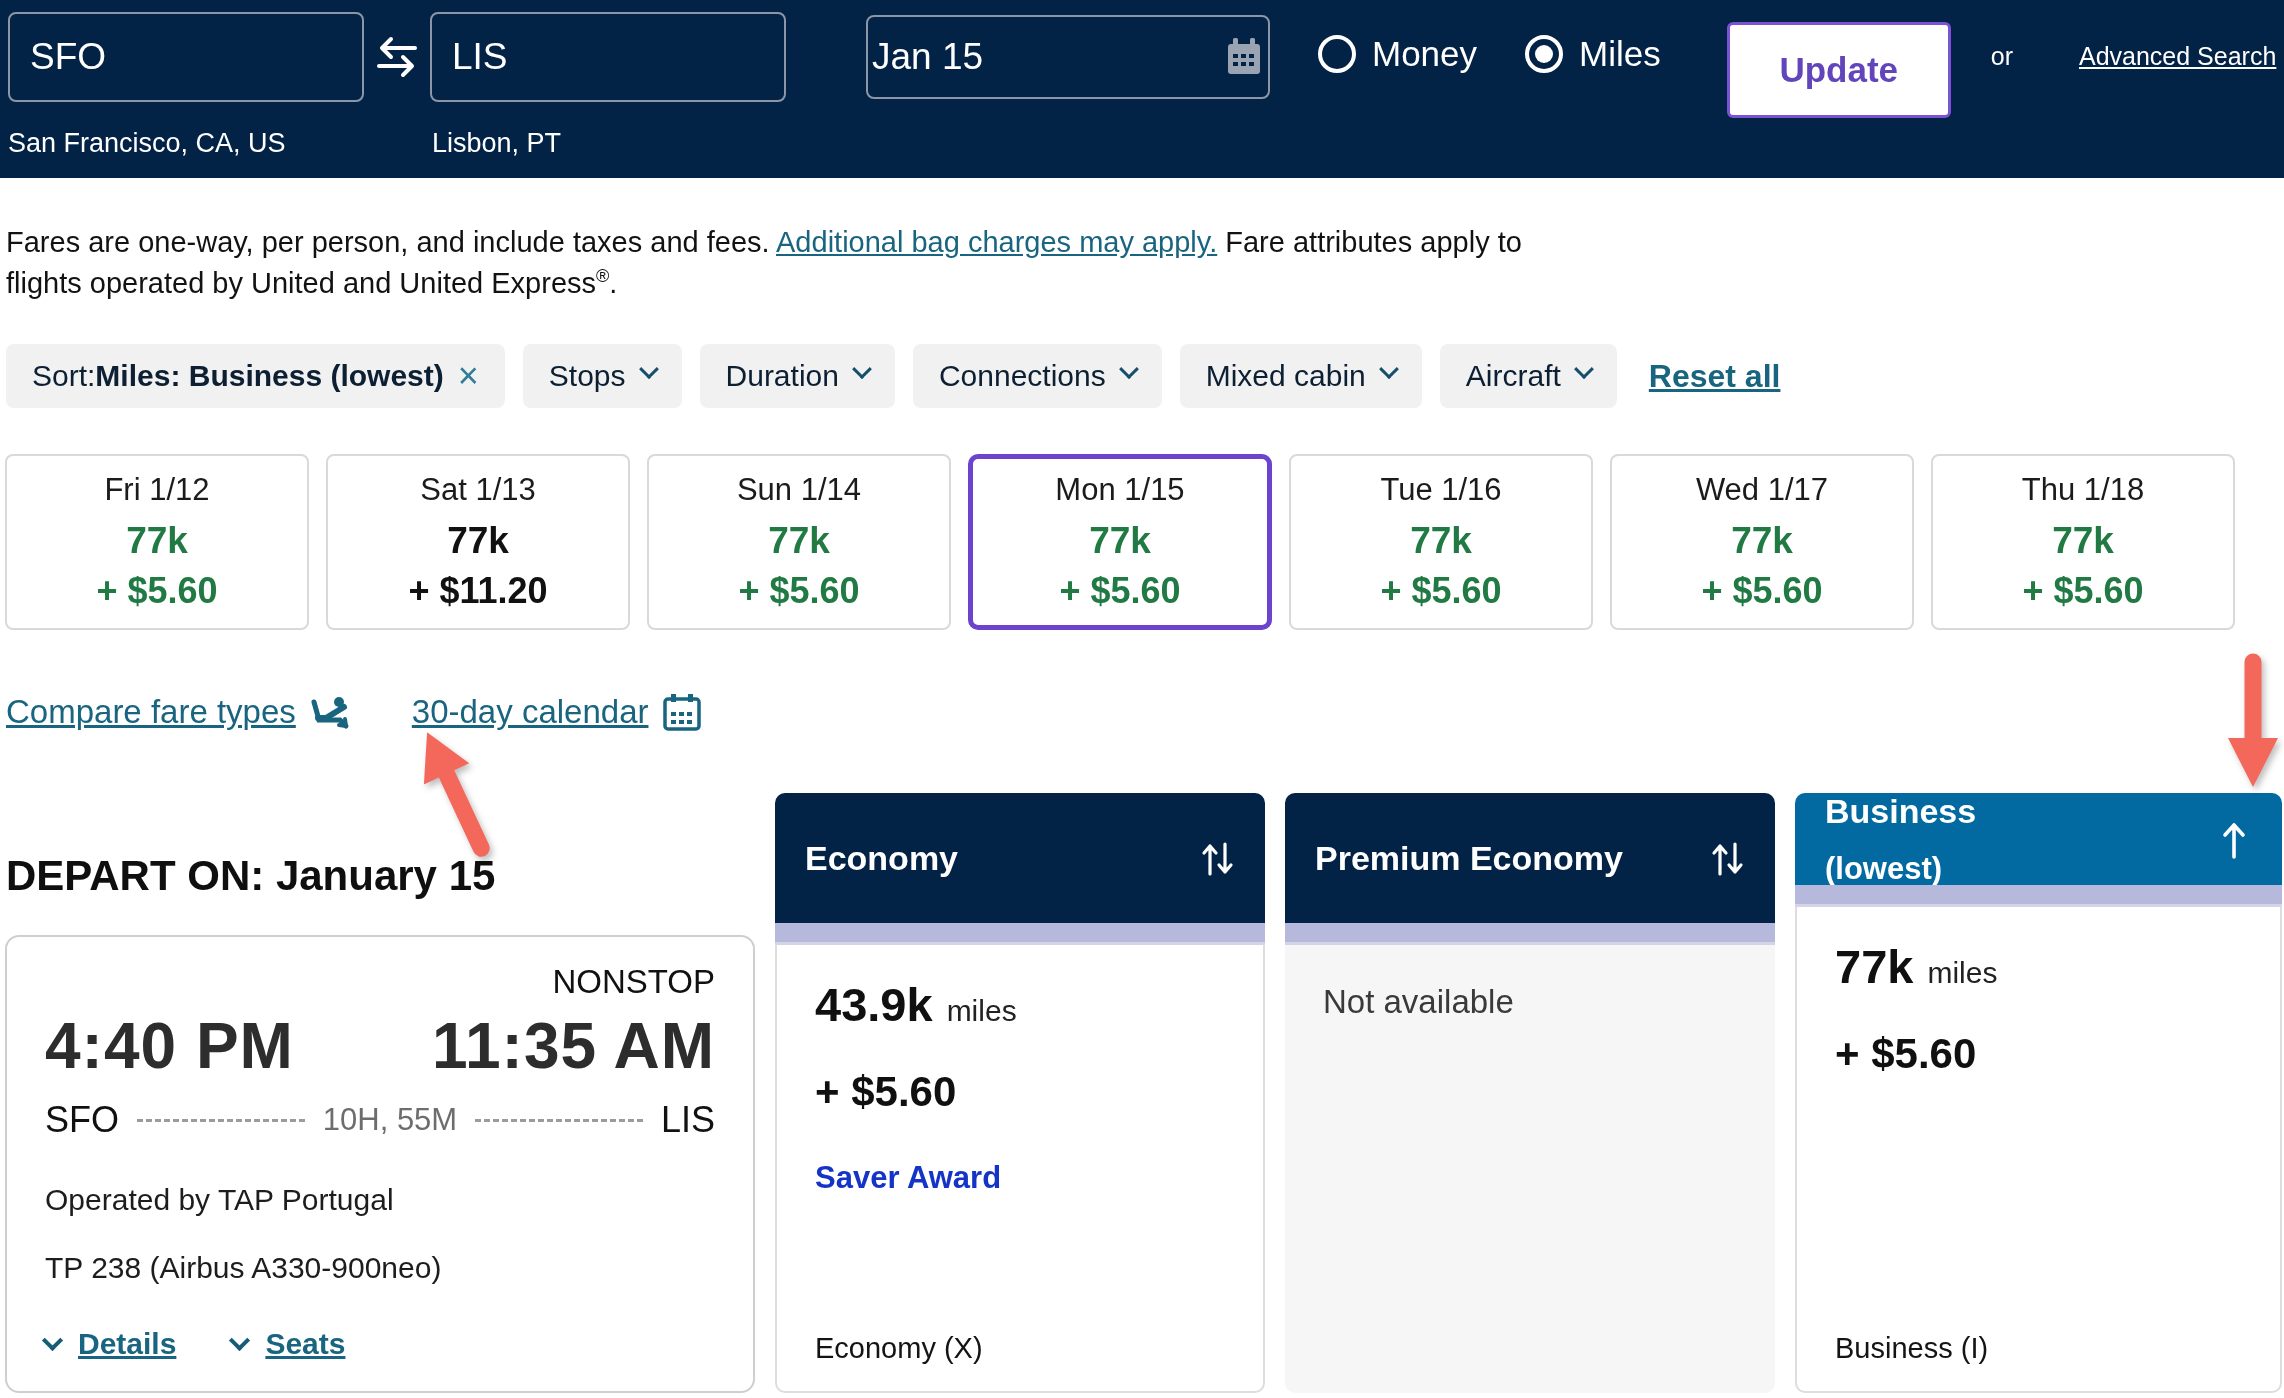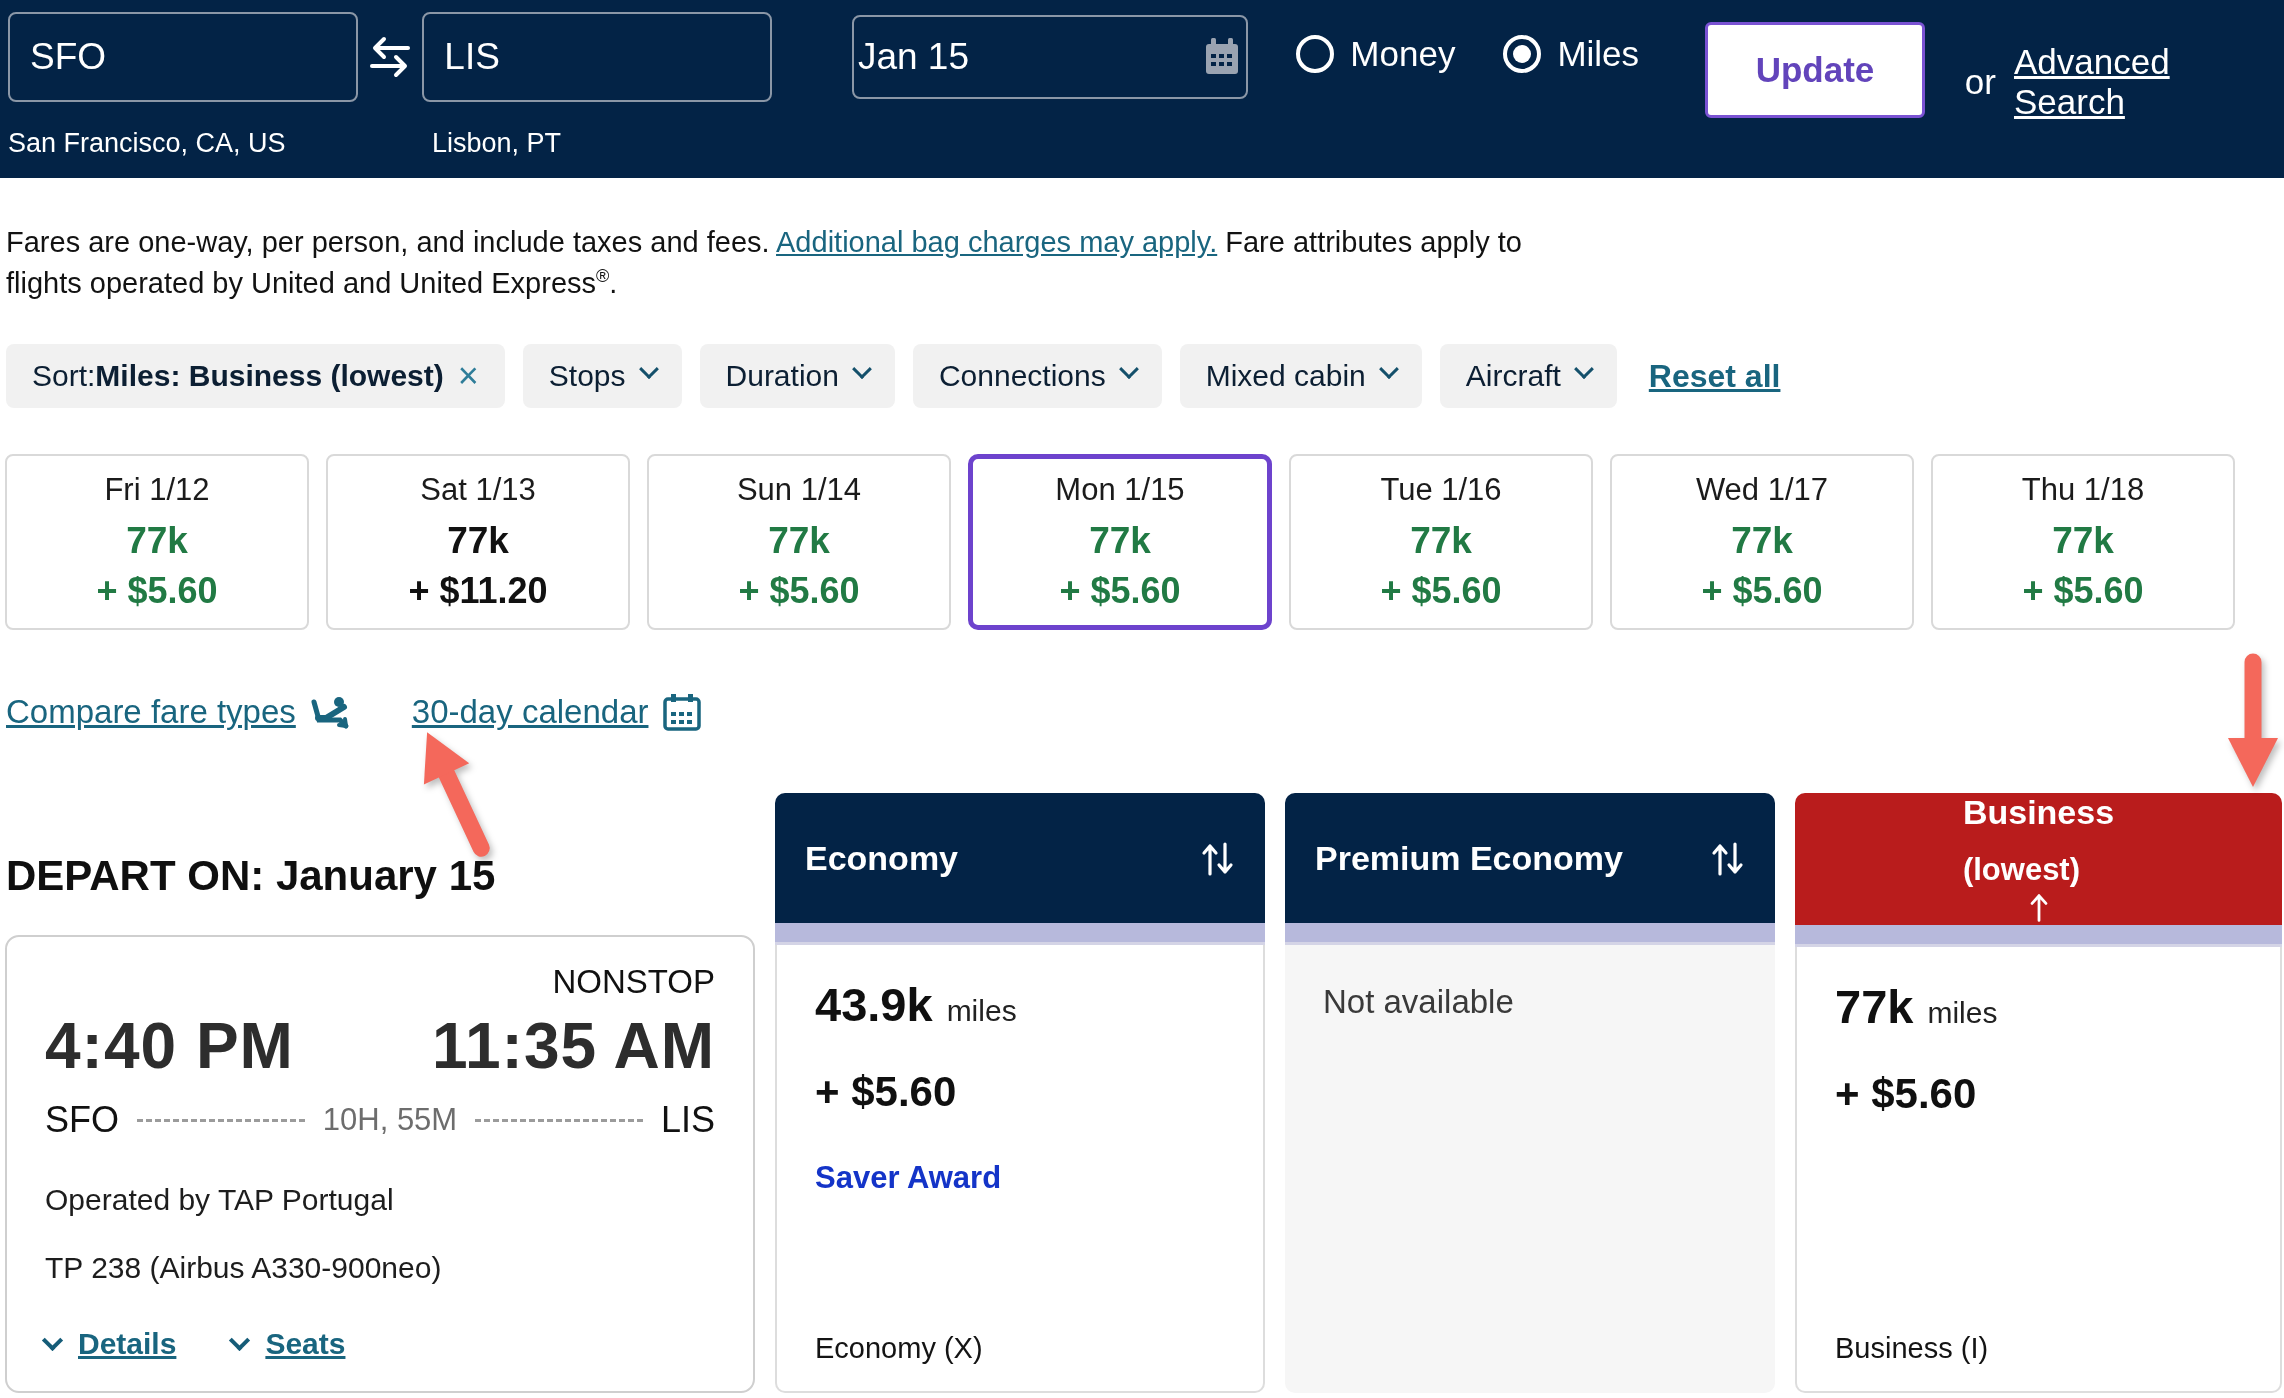--- a/index.html
+++ b/index.html
@@ -40,21 +40,21 @@
     transform:translate(-50%,-50%); background:#fff; border-radius:50%;
   }
   .radio-label { font-size:35px; margin-left:16px; color:#fff; }
 
   .update-btn {
     margin:10px 0 0 18px; width:224px; height:96px;
     background:#fff; border:3px solid #7a52d3; border-radius:6px;
     color:#6244bb; font-size:35px; font-weight:bold;
     display:flex; align-items:center; justify-content:center; cursor:pointer;
   }
-  .or-adv { display:flex; align-items:center; margin:30px 0 0 40px; font-size:35px; }
+  .or-adv { display:flex; align-items:center; margin:30px 0 0 40px; font-size:25px;gap:48px; }
   .adv-link { color:#fff; text-decoration:underline; margin-left:18px; }
 
   
   .fine-print {
     margin:44px 0 0 6px; width:1560px;
     font-size:29px; line-height:1.42; color:#121212;
   }
   .fine-print a { color:#19657f; }
   .fine-print sup { font-size:18px; }
 
@@ -123,21 +123,21 @@
   
   .fare-col { position:absolute; top:793px; width:490px; height:600px; display:flex; flex-direction:column; }
   .col-economy  { left:775px; }
   .col-premium  { left:1285px; }
   .col-business { left:1795px; width:487px; }
   .col-head {
     background:#032346; color:#fff; border-radius:10px 10px 0 0;
     height:130px; display:flex; align-items:center; justify-content:space-between;
     padding:0 30px;
   }
-  .col-business .col-head { background:#b91c1c; height:132px; align-items:center;flex-direction:column; }
+  .col-business .col-head { background:#0369a1; height:92px; align-items:center; }
   .col-title { font-size:34px; font-weight:bold; }
   .col-sub { font-size:31px; font-weight:bold; margin-top:20px; }
   .col-strip { height:22px; background:#b7b9dc; border-bottom:3px solid #d4d4e6; }
   .col-body {
     flex:1; background:#fff; border:2px solid #ddd; border-top:none;
     border-radius:0 0 10px 10px; padding:32px 38px; position:relative;
   }
   .col-premium .col-body { background:#f6f6f6; border:none; }
   .miles-line { display:flex; align-items:baseline; }
   .miles-val { font-size:47px; font-weight:800; color:#101010; }

